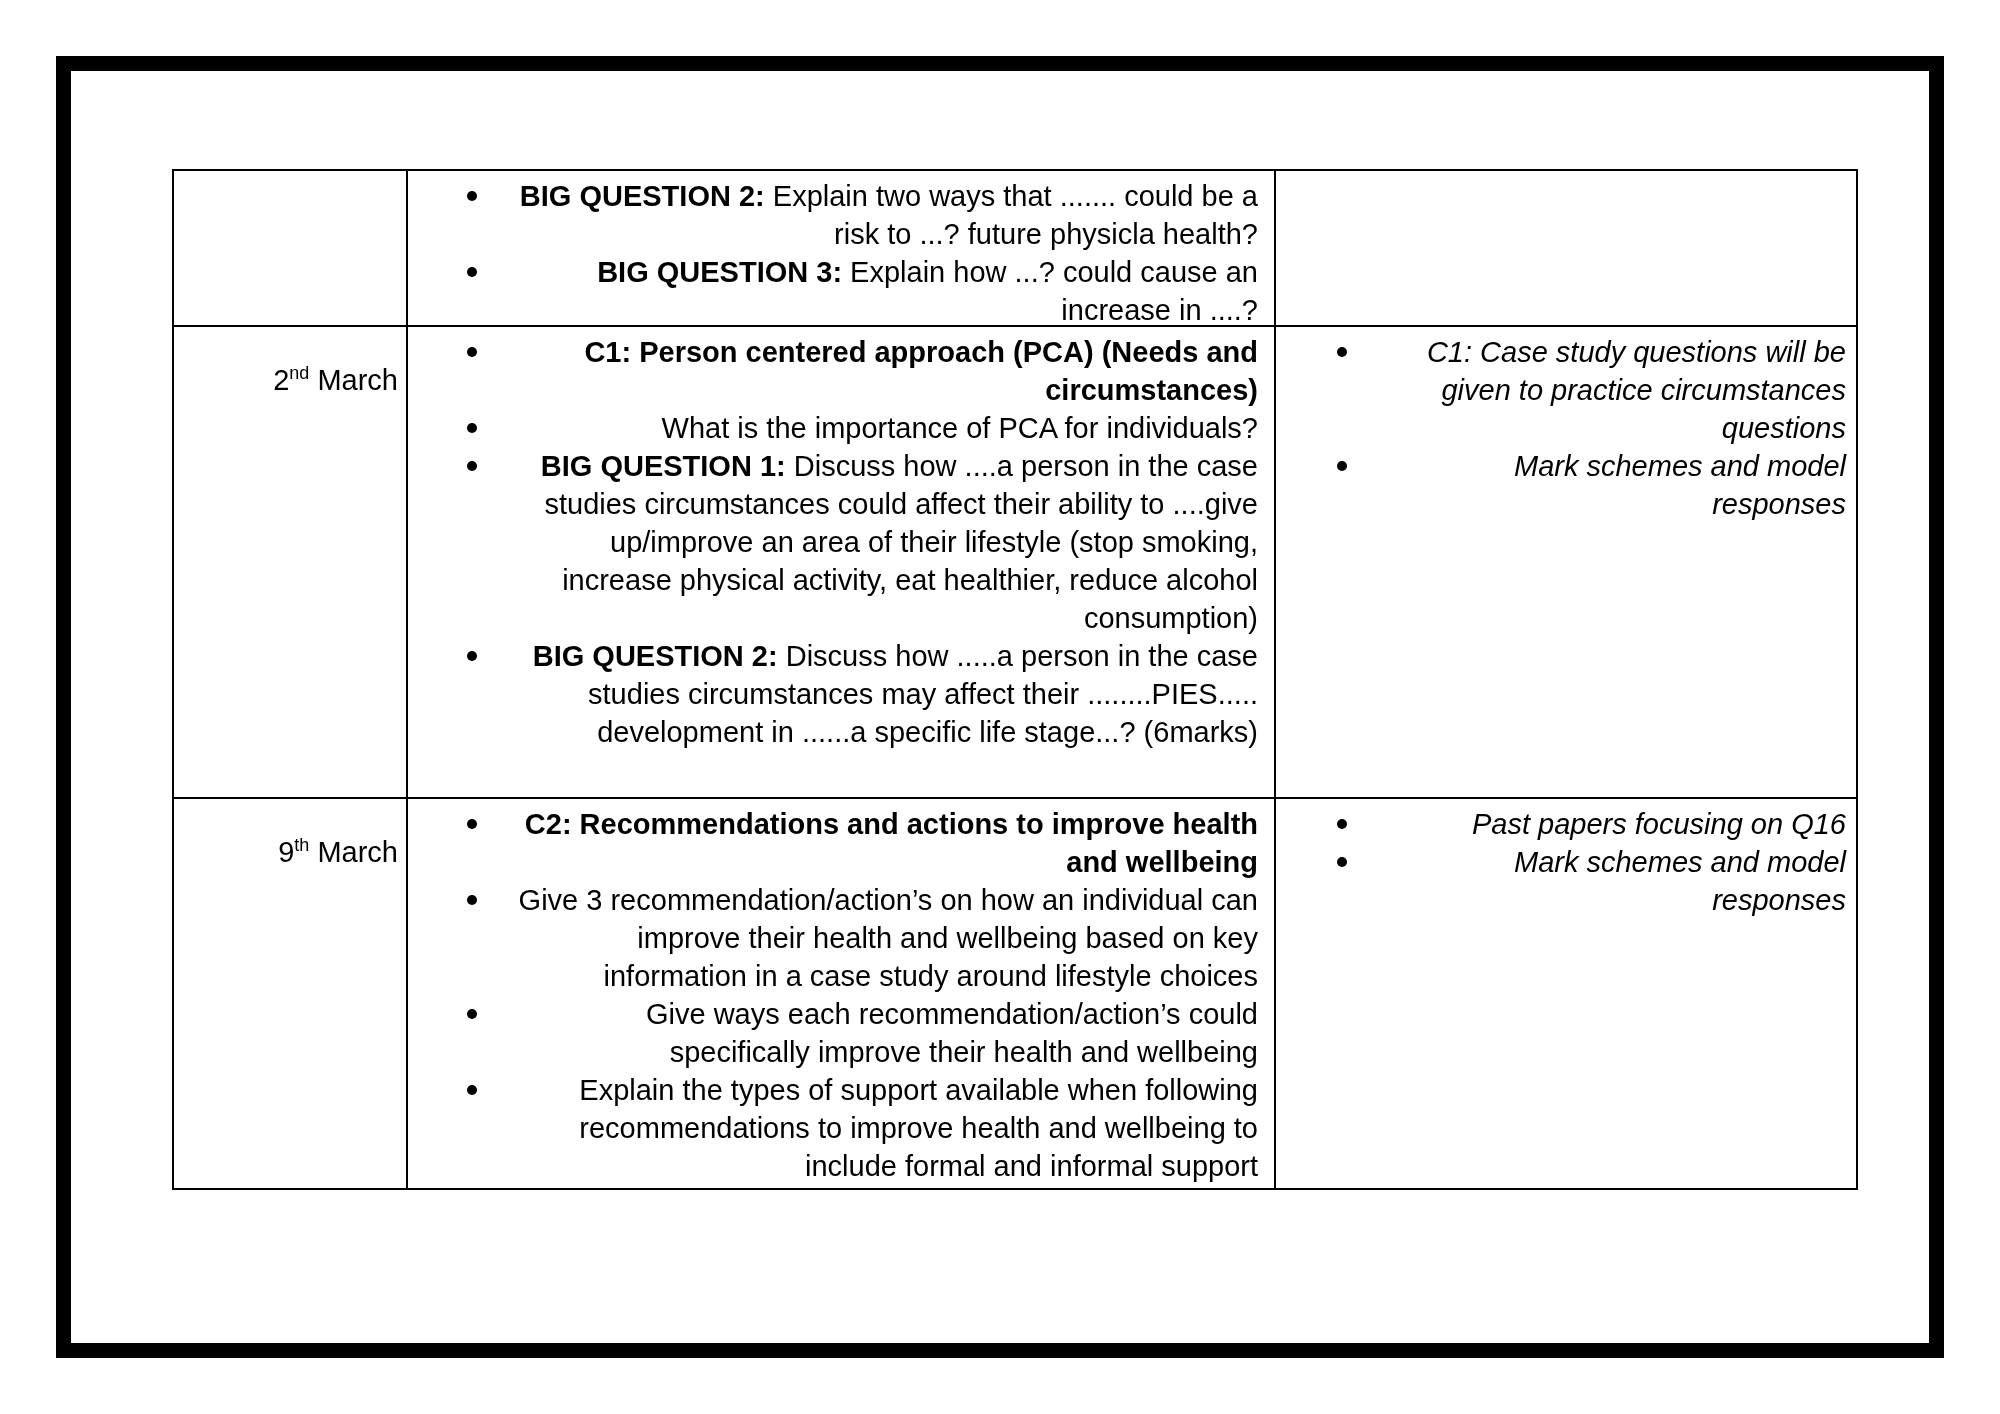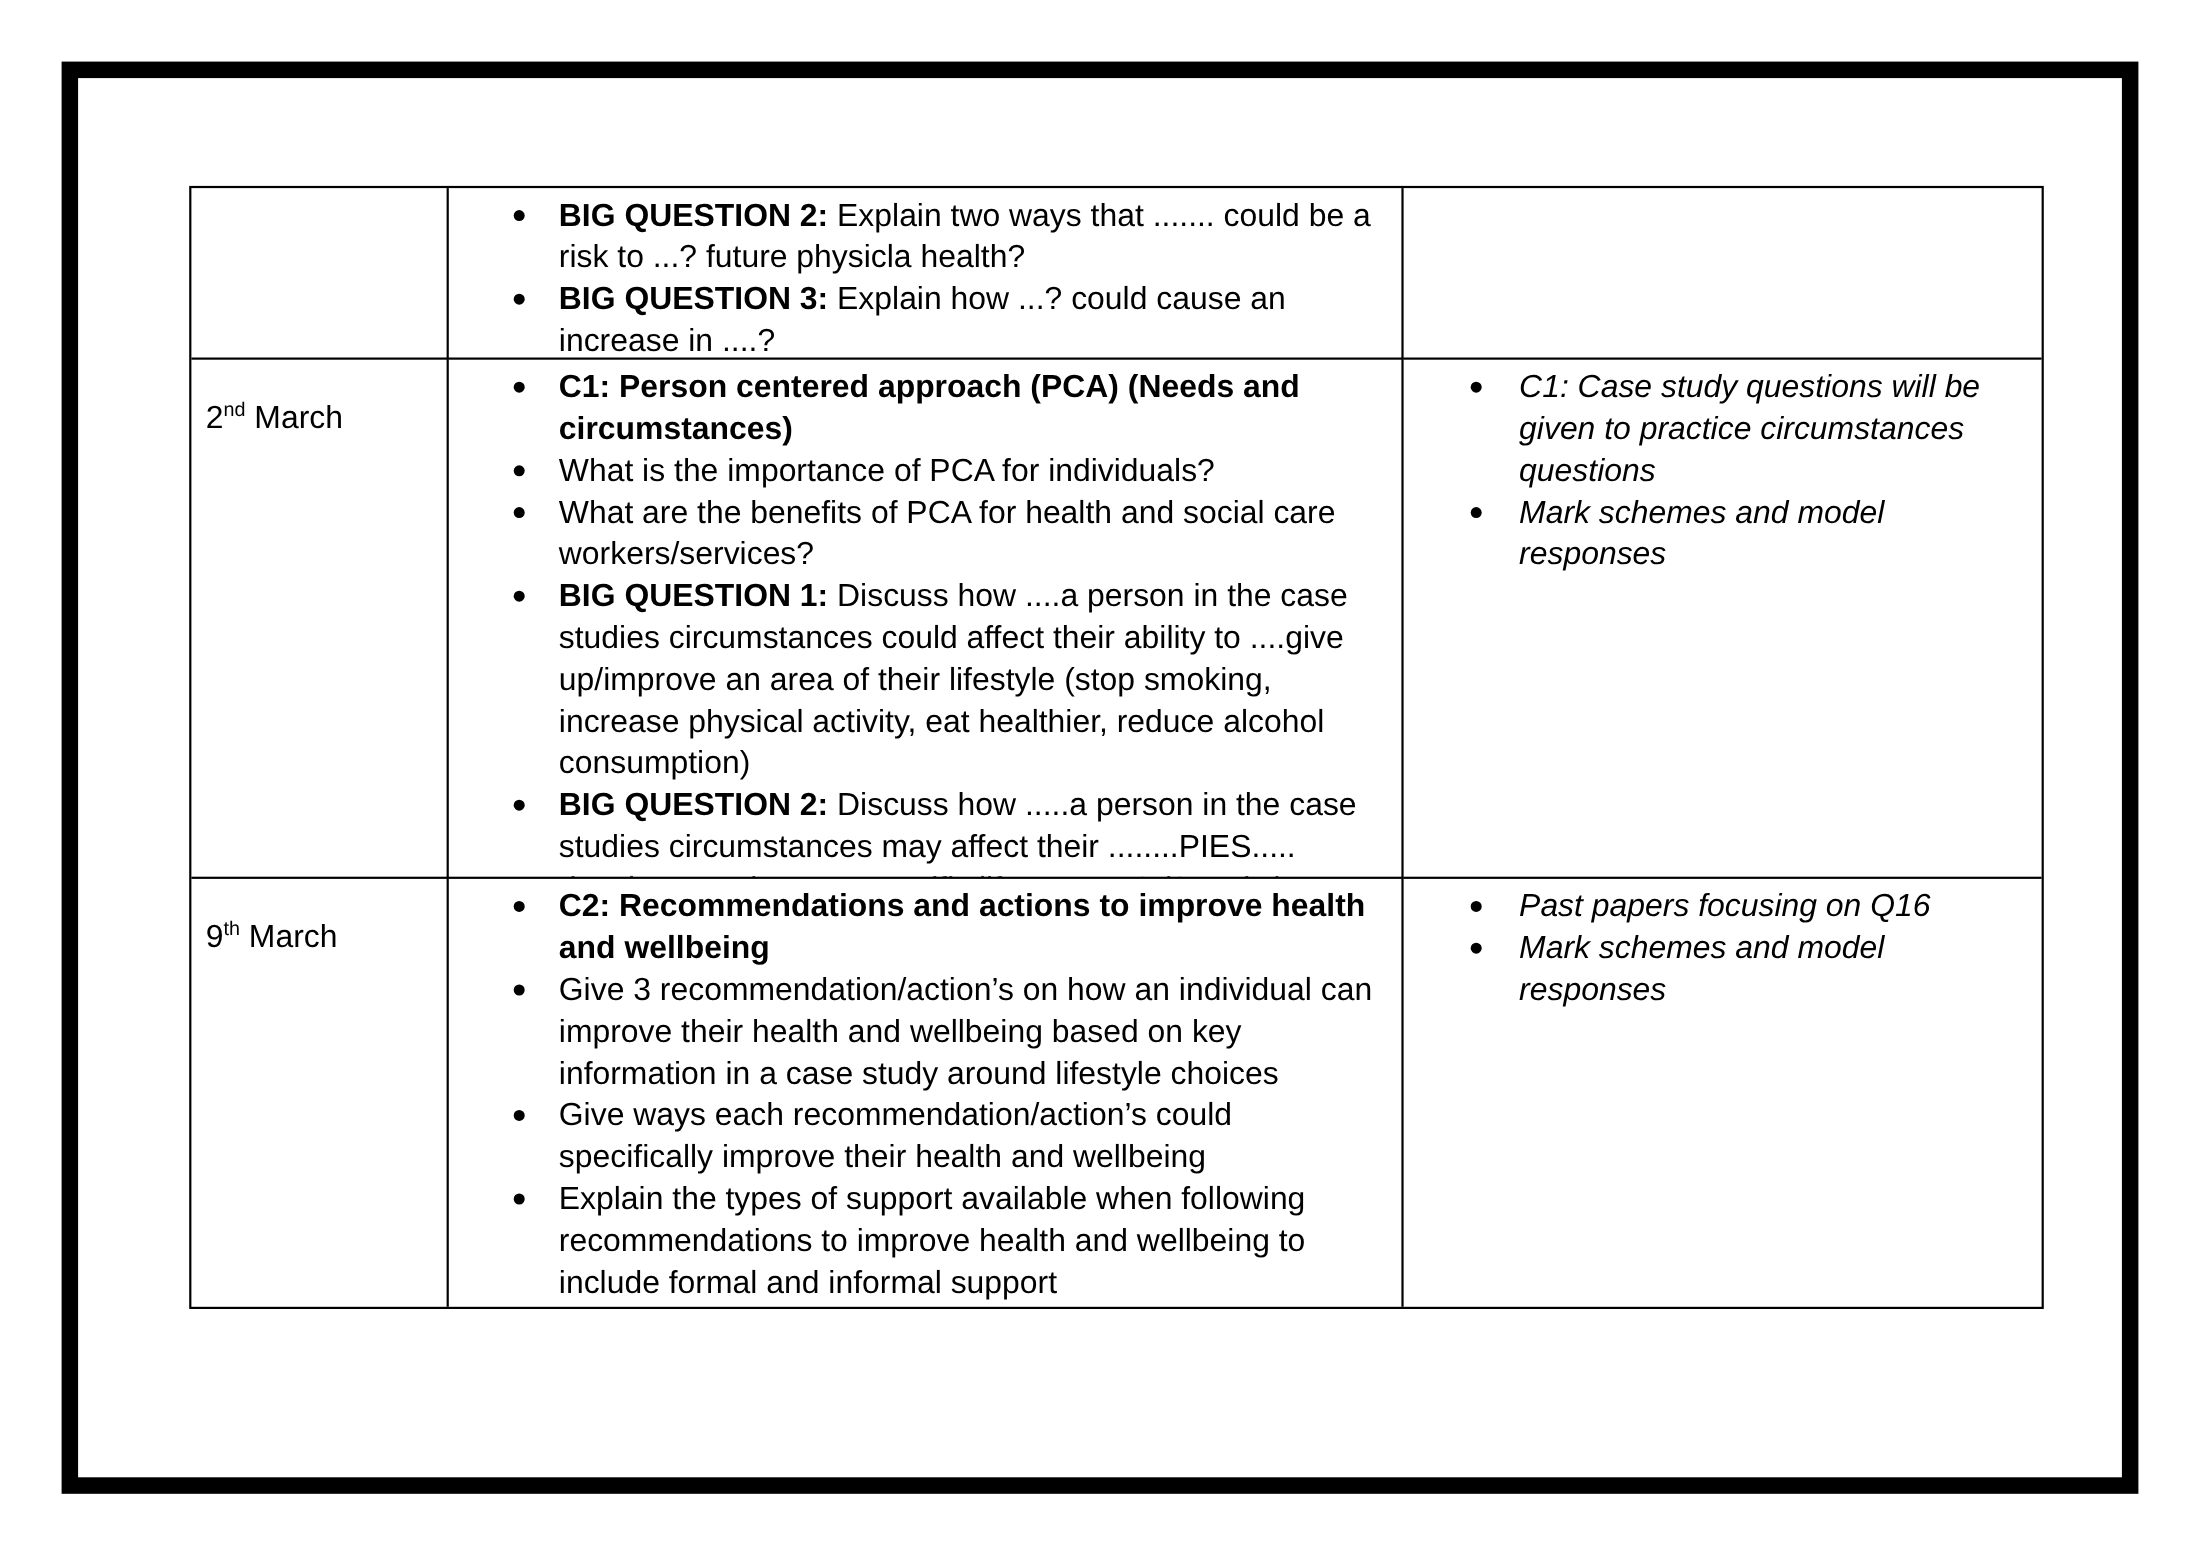--- a/index.html
+++ b/index.html
@@ -13,21 +13,21 @@
     border:15px solid #000;box-sizing:border-box;background:#fff;
   }
   .sched{
     position:absolute;left:172px;top:169px;width:1686px;
     border:2px solid #000;box-sizing:border-box;
     display:grid;
     grid-template-columns:234px 868px 580px;
     grid-template-rows:156px 472px 389px;
     font-size:29px;line-height:38px;
   }
-  .cell{box-sizing:border-box;border-right:2px solid #000;border-bottom:2px solid #000;overflow:hidden;}
+  .cell{box-sizing:border-box;border-right:2px solid #000;border-bottom:2px solid #000;overflow:hidden;text-align:right;}
   .cell.last-col{border-right:none;}
   .cell.last-row{border-bottom:none;}
   .date-cell{padding:34px 8px 0 13px;}
   sup{font-size:0.62em;line-height:0;}
   ul.blist{margin:0;padding:6px 16px 0 57px;list-style:none;}
   ul.blist.side{padding:6px 10px 0 59px;}
   ul.blist li{position:relative;padding-left:43px;margin:0;}
   ul.blist.side li{padding-left:46px;font-style:italic;}
   ul.blist li::before{
     content:"";position:absolute;left:2px;top:14px;width:10px;height:10px;
@@ -54,21 +54,20 @@
   </div>
   <div class="cell last-col"></div>
 
   <div class="cell date-cell">
     <span>2</span><sup>nd</sup><span> March</span>
   </div>
   <div class="cell">
     <ul class="blist">
       <li><span class="hd">C1: Person centered approach (PCA) (Needs and circumstances)</span></li>
       <li><span>What is the importance of PCA for individuals?</span></li>
-      <li><span>What are the benefits of PCA for health and social care workers/services?</span></li>
       <li><span class="b">BIG QUESTION 1:</span><span> Discuss how ....a person in the case studies circumstances could affect their ability to ....give up/improve an area of their lifestyle (stop smoking, increase physical activity, eat healthier, reduce alcohol consumption)</span></li>
       <li><span class="b">BIG QUESTION 2:</span><span> Discuss how .....a person in the case studies circumstances may affect their ........PIES..... development in ......a specific life stage...? (6marks)</span></li>
     </ul>
   </div>
   <div class="cell last-col">
     <ul class="blist side">
       <li><span>C1: Case study questions will be given to practice circumstances questions</span></li>
       <li><span>Mark schemes and model responses</span></li>
     </ul>
   </div>

